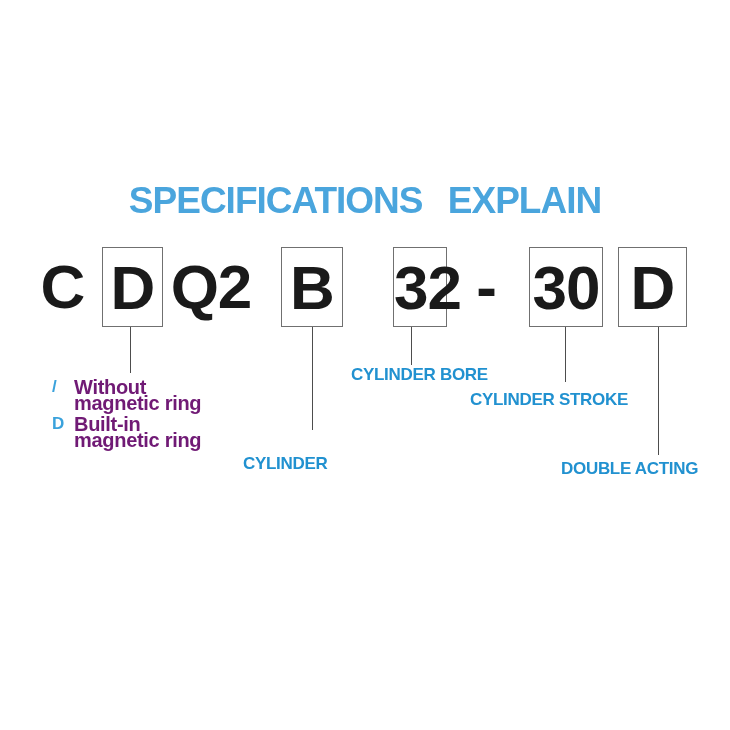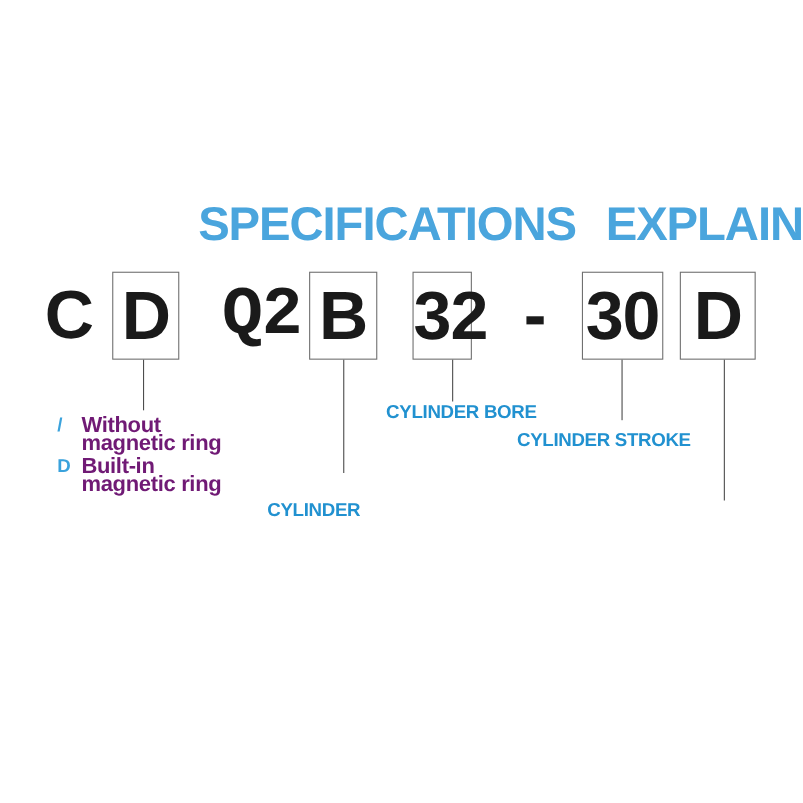--- a/index.html
+++ b/index.html
@@ -15,22 +15,22 @@
     overflow: hidden;
     font-family: "Liberation Sans", sans-serif;
   }
   
   .title {
     position: absolute;
     left: 0;
     top: 180px;
     width: 730px;
     margin: 0;
-    text-align: right;
-    font-size: 43px;
+    text-align: center;
+    font-size: 37px;
     font-weight: bold;
     letter-spacing: -1px;
     word-spacing: 16px;
     color: #4aa5dd;
     white-space: pre;
   }
   
   .seg {
     position: absolute;
     top: 247px;
@@ -92,23 +92,23 @@
 </head>
 <body>
 
 <div class="canvas">
 
   <h1 class="title">SPECIFICATIONS EXPLAIN</h1>
 
   <div>
     <span class="seg" style="left:40px;  width:45px;">C</span>
     <span class="seg boxed" style="left:102px; width:61px;">D</span>
-    <span class="seg" style="left:189px; width:98px;font-family:Liberation Mono, monospace;">Q2</span>
+    <span class="seg" style="left:162px; width:98px;">Q2</span>
     <span class="seg boxed" style="left:281px; width:62px;">B</span>
-    <span class="seg boxed" style="left:375px; width:54px;">32</span>
+    <span class="seg boxed" style="left:393px; width:54px;">32</span>
     <span class="seg" style="left:465px; width:42px;">-</span>
     <span class="seg boxed" style="left:529px; width:74px;">30</span>
     <span class="seg boxed" style="left:618px; width:69px;">D</span>
   </div>
 
   <div class="vline" style="left:130px; top:327px; height:46px;"></div>
   <div class="vline" style="left:312px; top:327px; height:103px;"></div>
   <div class="vline" style="left:411px; top:327px; height:38px;"></div>
   <div class="vline" style="left:565px; top:327px; height:55px;"></div>
   <div class="vline" style="left:658px; top:327px; height:128px;"></div>
@@ -129,14 +129,15 @@
       </span>
     </div>
   </div>
 
   <div class="callout" style="left:243px; top:437px;">
     <br>
     <span>CYLINDER</span>
   </div>
   <div class="callout" style="left:351px; top:366px;">CYLINDER BORE</div>
   <div class="callout" style="left:470px; top:391px;">CYLINDER STROKE</div>
+  <div class="callout" style="left:561px; top:460px;">DOUBLE ACTING</div>
 
 </div>
 
 </body></html>

